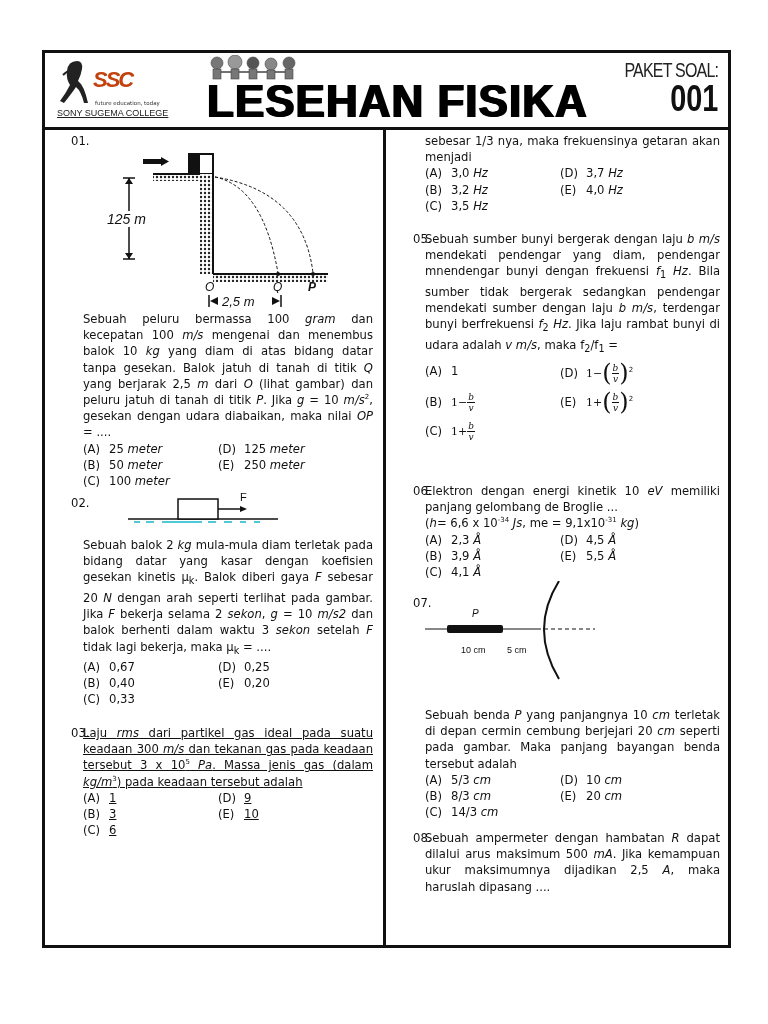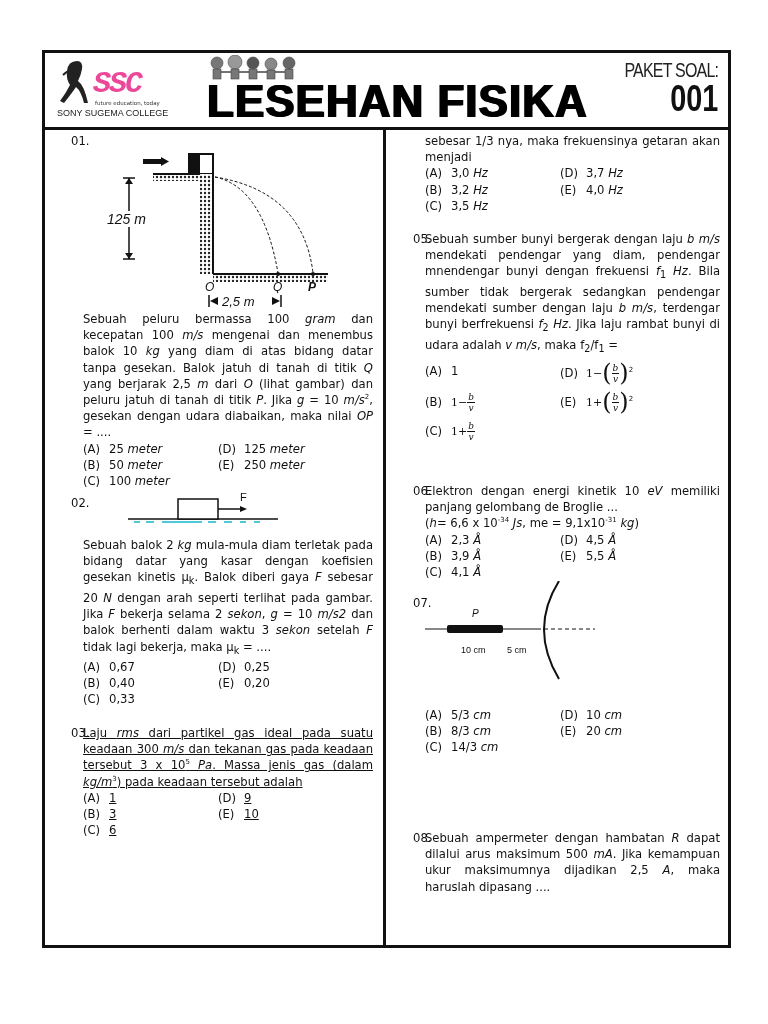--- a/index.html
+++ b/index.html
@@ -3,25 +3,25 @@
 <meta charset="utf-8">
 <style>
   html, body { margin:0; padding:0; background:#ffffff; }
   body { width:768px; height:1024px; position:relative; overflow:hidden;
          font-family:"DejaVu Sans", sans-serif; color:#111; }
   .frame { position:absolute; left:42px; top:50px; width:683px; height:892px;
            border:3px solid #111; box-sizing:content-box; }
   .header { position:absolute; left:0; top:0; width:683px; height:74px;
             border-bottom:3px solid #111; }
   .logo { position:absolute; left:10px; top:4px; width:120px; height:66px; }
-  .logo .ssc { position:absolute; left:38px; top:10px; font-family:Liberation Mono, monospace;
-               font-style:italic; font-weight:bold; font-size:30px; letter-spacing:-2px; color:#ec4899; }
+  .logo .ssc { position:absolute; left:38px; top:10px; font-family:Liberation Sans, sans-serif;
+               font-style:italic; font-weight:bold; font-size:22px; letter-spacing:-2px; color:#c2410c; }
   .logo .tag { position:absolute; left:40px; top:43px; font-size:5.5px; color:#333; }
   .logo .college { position:absolute; left:2px; top:51px; font-size:9px; color:#222;
-                   font-family:"Liberation Sans", sans-serif; }
+                   font-family:"Liberation Sans", sans-serif;text-decoration:underline; }
   .logo .figure { position:absolute; left:4px; top:2px; }
   .kids { position:absolute; left:162px; top:2px; }
   .title { position:absolute; left:162px; top:22px; font-family:"Liberation Sans", sans-serif;
            font-weight:900; font-size:44px; letter-spacing:1px; color:#000;
            transform:scaleY(1.05); transform-origin:top left;
            text-shadow:1px 0 0 #000, -1px 0 0 #000; }
   .paket { position:absolute; right:10px; top:6px; text-align:right; }
   .paket .lbl { font-family:"Liberation Sans", sans-serif; font-size:20px; letter-spacing:-1px;
                 transform:scaleX(0.8); transform-origin:right; color:#222; }
   .paket .num { font-family:"Liberation Sans", sans-serif; font-weight:900; font-size:36px;
@@ -226,20 +226,21 @@
       <svg style="position:absolute; left:30px; top:-14px;" width="180" height="100" viewBox="0 0 180 100">
         <line x1="0" y1="48" x2="112" y2="48" stroke="#111" stroke-width="1"></line>
         <line x1="112" y1="48" x2="170" y2="48" stroke="#111" stroke-width="1" stroke-dasharray="4,3"></line>
         <rect x="22" y="44" width="56" height="8" rx="2" fill="#111"></rect>
         <path d="M134 0 Q104 48 134 98" fill="none" stroke="#111" stroke-width="2"></path>
         <text x="47" y="36" font-family="Liberation Sans, sans-serif" font-style="italic" font-size="10" fill="#111">P</text>
         <text x="36" y="72" font-family="Liberation Sans, sans-serif" font-size="9" fill="#111">10 cm</text>
         <text x="82" y="72" font-family="Liberation Sans, sans-serif" font-size="9" fill="#111">5 cm</text>
       </svg>
       <div style="position:absolute; top:112px; left:0; width:325px;">
+        <div class="qbody">Sebuah benda <i>P</i> yang panjangnya 10 <i>cm</i> terletak di depan cermin cembung berjejari 20 <i>cm</i> seperti pada gambar. Maka panjang bayangan benda tersebut adalah</div>
         <div class="opts">
             <div class="opt"><span class="k">(A)</span><span>5/3 <i>cm</i></span></div>
             <div class="opt"><span class="k">(D)</span><span>10 <i>cm</i></span></div>
             <div class="opt"><span class="k">(B)</span><span>8/3 <i>cm</i></span></div>
             <div class="opt"><span class="k">(E)</span><span>20 <i>cm</i></span></div>
             <div class="opt"><span class="k">(C)</span><span>14/3 <i>cm</i></span></div>
           </div>
       </div>
     </div>
 

